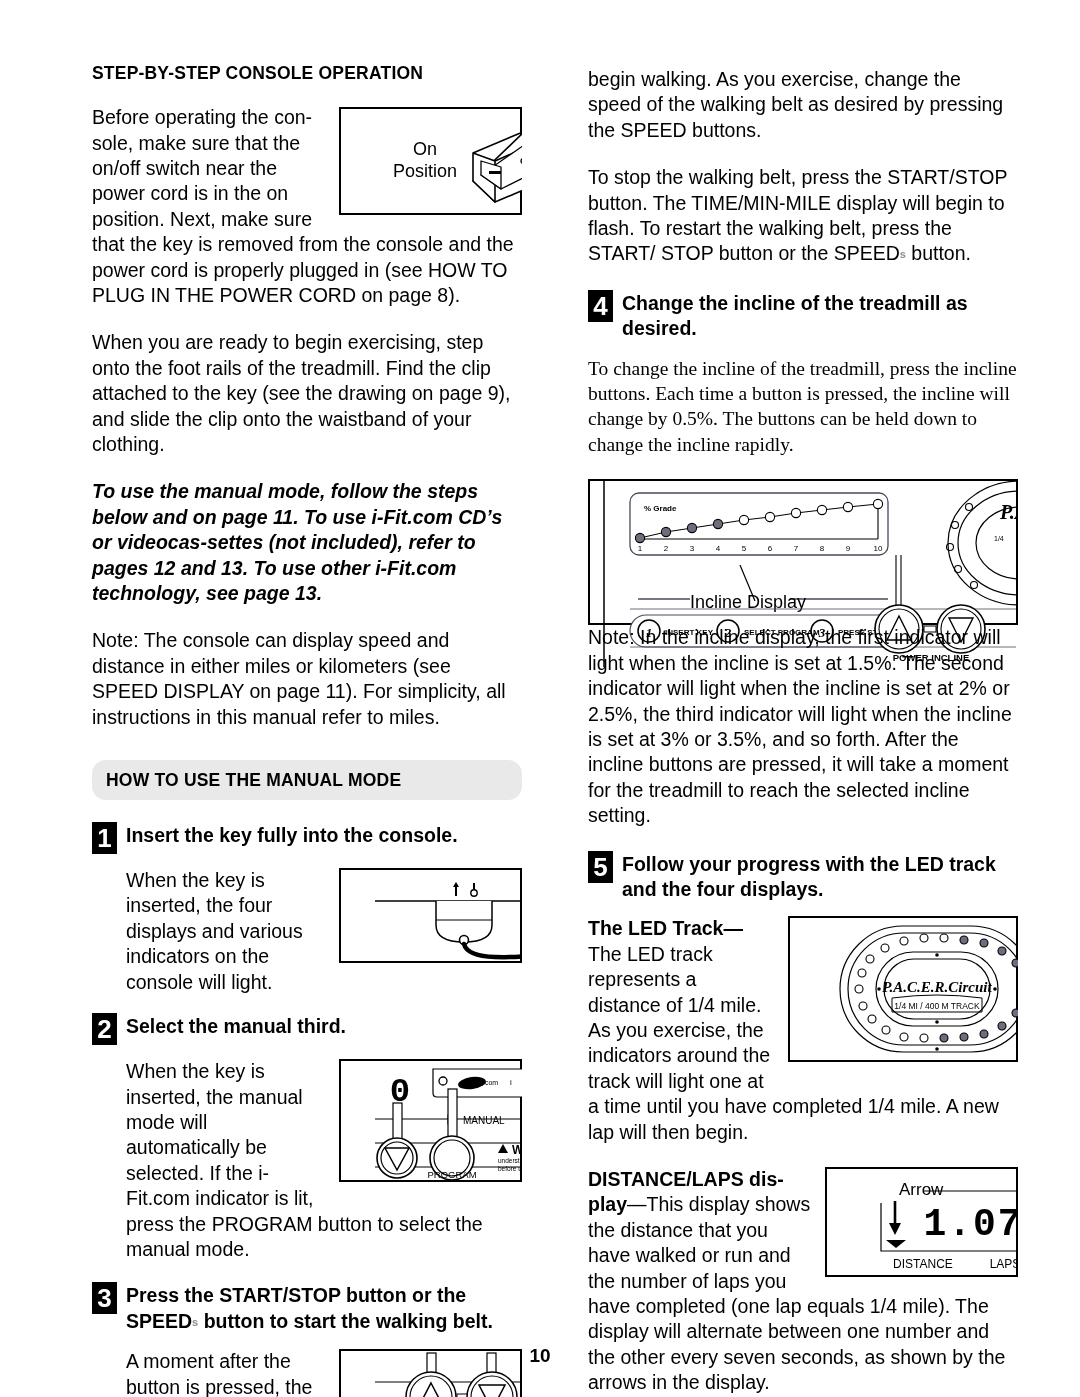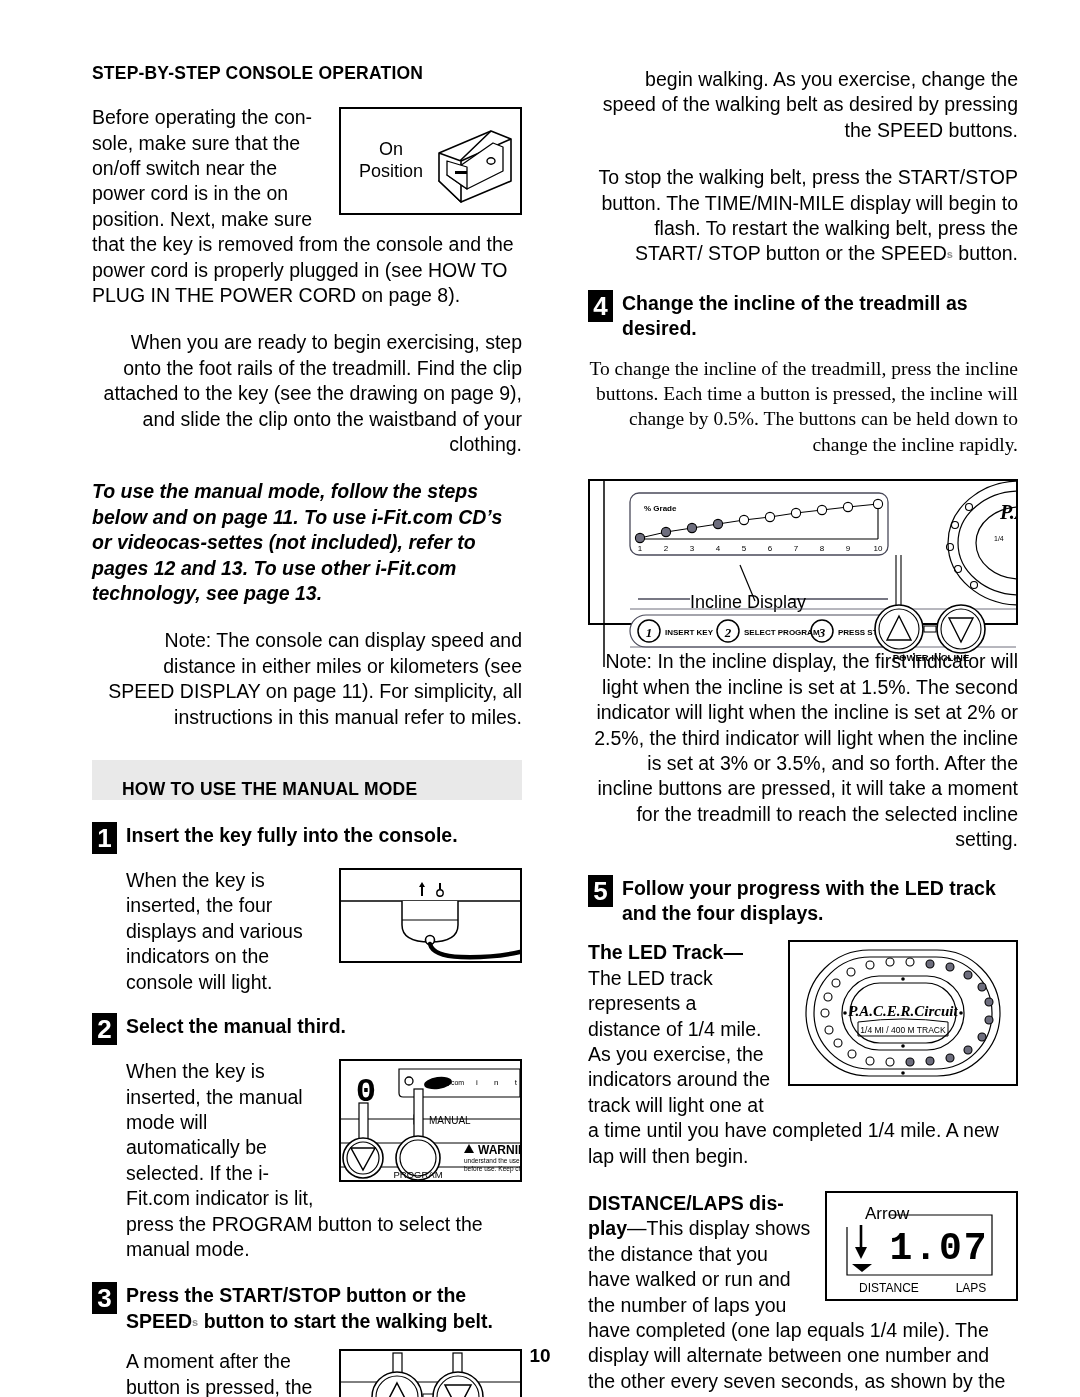--- a/index.html
+++ b/index.html
@@ -33,39 +33,40 @@
     font-size: 17.5px;
     font-weight: bold;
     letter-spacing: 0.2px;
     margin: 0 0 22px 0;
     line-height: 1.15;
   }
   p.body {
     font-size: 19.5px;
     line-height: 25.4px;
     margin: 0 0 22px 0;
-    text-align: right;
+    text-align: left;
   }
   p.bold {
     font-weight: bold;
     font-size: 19.5px;
     line-height: 25.4px;
     margin: 0 0 22px 0;
     font-style: italic;
   }
 
   
   .band {
     background: #e9e9e9;
     height: 40px;
     display: flex;
-    align-items: flex-end;
-    padding-left: 30px;
+    align-items: center;
+    padding-left: 14px;
     box-sizing: border-box;
     margin: 30px 0 22px 0;
+    border-radius: 14px;
   }
   .band-text {
     font-size: 17.5px;
     font-weight: bold;
     letter-spacing: 0.2px;
   }
 
   
   .step {
     display: flex;
@@ -103,20 +104,21 @@
 
   
   .wrap { overflow: hidden; }
   .fig {
     float: right;
     border: 2px solid #000;
     background: #fff;
     box-sizing: border-box;
     margin: 0 0 8px 14px;
     position: relative;
+    padding-left: 34px;
   }
   .flowtext {
     font-size: 19.5px;
     line-height: 25.4px;
   }
   .indent { margin-left: 34px; }
 
   svg { display: block; }
 
   .pagenum {
@@ -287,21 +289,21 @@
       <span>To stop the walking belt, press the START/STOP button. The TIME/MIN-MILE display will begin to flash. To restart the walking belt, press the START/ STOP button or the SPEED</span><span class="sup-s">s</span>
       <span>button.</span>
     </p>
 
     <div class="step">
       <div class="step-num">4</div>
       <div class="step-text">Change the incline of the treadmill as desired.</div>
     </div>
     <p class="body" style="margin-top:6px;font-family:Liberation Serif, serif;">To change the incline of the treadmill, press the incline buttons. Each time a button is pressed, the incline will change by 0.5%. The buttons can be held down to change the incline rapidly.</p>
 
-    <div style="border:2px solid #000;width:430px;height:146px;box-sizing:border-box;margin-bottom:24px;">
+    <div style="border:2px solid #000;width:430px;height:146px;box-sizing:border-box;">
       <svg width="426" height="186" viewBox="0 0 426 186">
 
         <line x1="14" y1="0" x2="14" y2="186" stroke="#000" stroke-width="1.5"></line>
 
         <rect x="40" y="12" width="258" height="62" rx="9" fill="#fff" stroke="#4a4a5a" stroke-width="1.3"></rect>
         <text x="54" y="30" font-family="Liberation Sans, sans-serif" font-size="8" font-weight="bold" fill="#000">% Grade</text>
 
         <line x1="50" y1="58" x2="288" y2="58" stroke="#000" stroke-width="1.1"></line>
         <line x1="288" y1="58" x2="288" y2="24" stroke="#000" stroke-width="1.1"></line>
 

